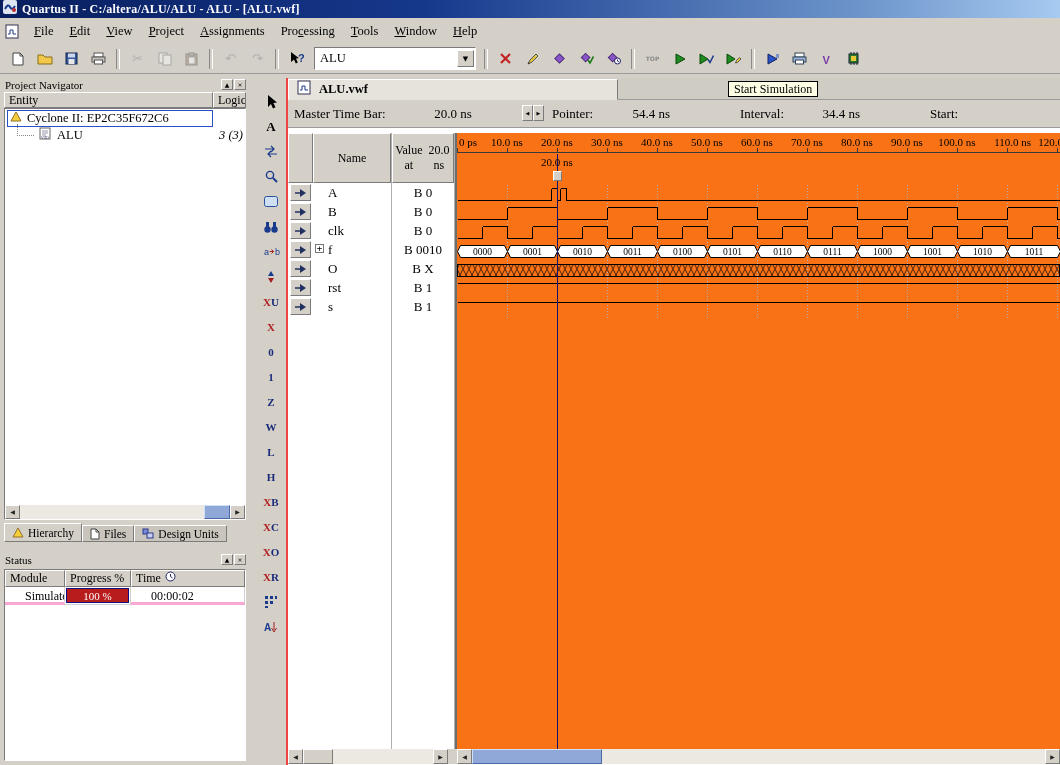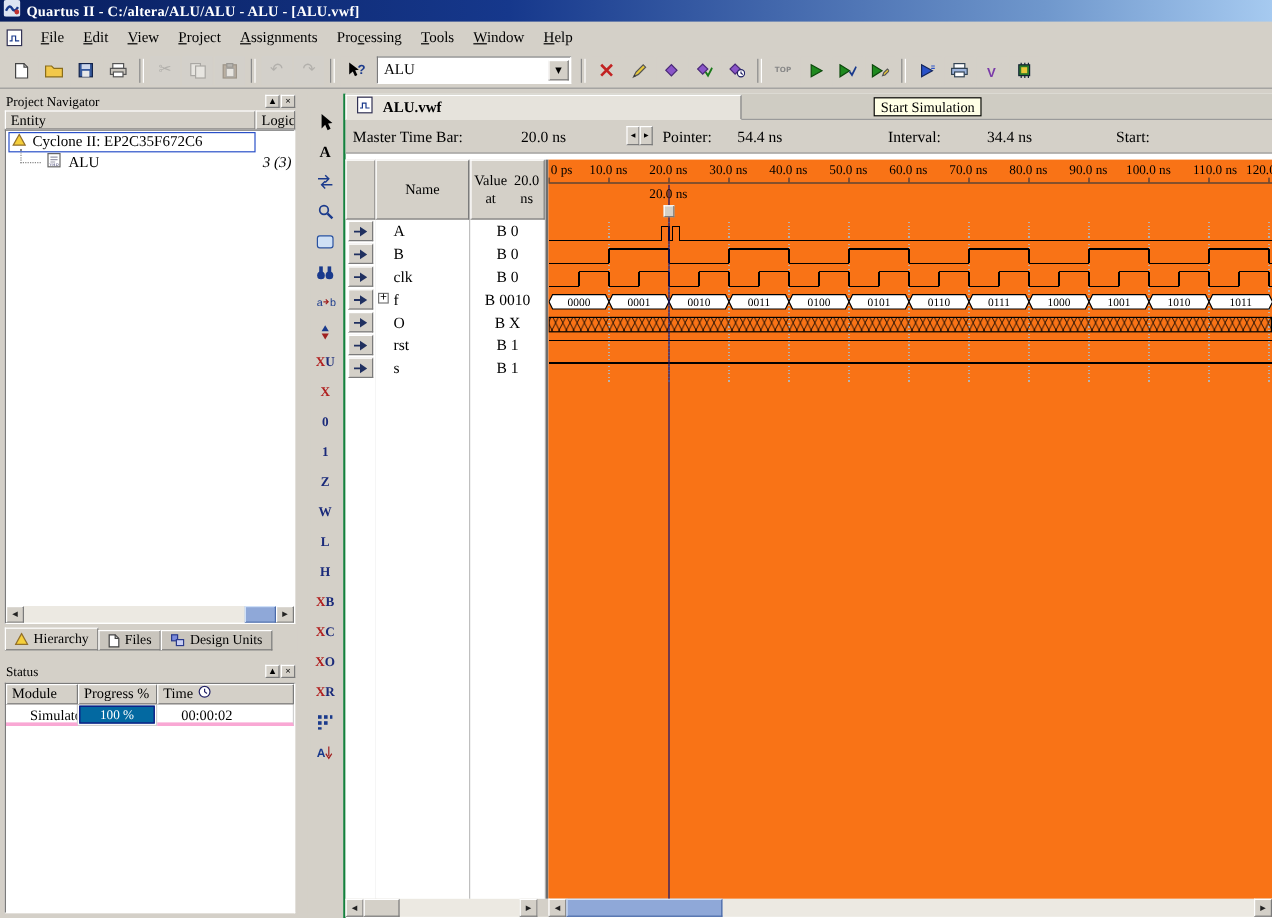--- a/index.html
+++ b/index.html
@@ -45,28 +45,28 @@
   .nav-tab{height:19px;display:flex;align-items:center;gap:4px;padding:0 7px;background:#d4d0c8;border:1px solid;border-color:#fff #7b7b7b #7b7b7b #fff;font-size:11.5px;box-sizing:border-box;}
   .nav-tab.inactive{height:17px;background:#c9c5bd;}
   
   #status-panel{position:absolute;left:2px;top:553px;width:246px;height:210px;background:#d4d0c8;}
   .status-content{position:absolute;left:2px;right:2px;top:16px;bottom:2px;background:#fff;border:1px solid;border-color:#7b7b7b #fff #fff #7b7b7b;overflow:hidden;}
   .st-heads{display:flex;height:17px;}
   .st-head{background:#d4d0c8;border:1px solid;border-color:#fff #7b7b7b #7b7b7b #fff;font-size:12px;padding-left:4px;box-sizing:border-box;display:flex;align-items:center;gap:4px;overflow:hidden;white-space:nowrap;}
   .st-row{display:flex;height:18px;}
   .st-cell{font-size:12px;padding-left:20px;line-height:18px;border-right:1px solid #d0d0d0;border-bottom:3px solid #f9a8d4;box-sizing:border-box;overflow:hidden;white-space:nowrap;}
   .progress-wrap{width:66px;border-right:1px solid #d0d0d0;border-bottom:1px solid #d0d0d0;box-sizing:border-box;padding:1px;}
-  .progress-bar{height:100%;background:#0369a1;color:#fff;text-align:center;font-size:11px;line-height:14px;box-sizing:border-box;border:1px solid #101080;}
+  .progress-bar{height:100%;background:#b91c1c;color:#fff;text-align:center;font-size:11px;line-height:14px;box-sizing:border-box;border:1px solid #101080;}
   
   #vtoolbar{position:absolute;left:256px;top:78px;width:30px;height:687px;background:#d4d0c8;padding-top:12px;display:flex;flex-direction:column;align-items:center;box-sizing:border-box;}
   .vbtn{width:25px;height:23px;margin-bottom:2px;background:#d4d0c8;border:1px solid #d4d0c8;display:flex;align-items:center;justify-content:center;padding:0;flex:0 0 auto;}
   .vletter{font-size:11px;font-weight:bold;color:#1a2a7a;font-family:"Liberation Serif",serif;}
   .vletter .r,.vletter.r{color:#b02020;}
   
-  #wave-window{position:absolute;left:286px;top:78px;width:774px;height:687px;background:#fff;border-left:2px solid #15803d;box-sizing:border-box;}
+  #wave-window{position:absolute;left:286px;top:78px;width:774px;height:687px;background:#fff;border-left:2px solid #ef4444;box-sizing:border-box;}
   #tabstrip{position:absolute;left:0;top:0;width:772px;height:22px;background:#cfccc3;border-bottom:1px solid #9a9a9a;box-sizing:border-box;}
   #tab-active{position:absolute;left:0;top:1px;width:330px;height:21px;background:#e6e3dc;border:1px solid;border-color:#fff #7b7b7b #e6e3dc #fff;display:flex;align-items:center;padding-left:8px;gap:7px;font-weight:bold;font-size:12.5px;box-sizing:border-box;}
   #sim-tooltip{position:absolute;left:440px;top:3px;height:16px;line-height:14px;padding:0 5px;background:#ffffe6;border:1px solid #000;font-size:12px;box-sizing:border-box;white-space:nowrap;}
   #timebar{position:absolute;left:0;top:22px;width:772px;height:28px;background:#d4d0c8;border-bottom:1px solid #9a9a9a;box-sizing:border-box;}
   .tb-label,.tb-val{position:absolute;top:6px;font-size:13px;white-space:nowrap;}
   #tb-spin{position:absolute;left:234px;top:5px;display:flex;}
   .spin-btn{width:11px;height:16px;font-size:5px;padding:0;background:#d4d0c8;border:1px solid;border-color:#fff #7b7b7b #7b7b7b #fff;font-family:"DejaVu Sans",sans-serif;}
   #handle-col{position:absolute;left:0;top:55px;width:25px;bottom:16px;background:#fff;border-right:1px solid #d6d6d6;}
   #name-col{position:absolute;left:25px;top:55px;width:79px;bottom:16px;background:#fff;border-right:1px solid #b0b0b0;box-sizing:border-box;}
   #value-col{position:absolute;left:104px;top:55px;width:63px;bottom:16px;background:#fff;border-right:1px solid #b0b0b0;box-sizing:border-box;}
@@ -475,21 +475,21 @@
     <div id="sim-tooltip">Start Simulation</div>
   </div>
   <div id="timebar">
     <span class="tb-label" style="left:6px;">Master Time Bar:</span>
     <span class="tb-val" style="left:130px;width:70px;text-align:center;">20.0 ns</span>
     <span id="tb-spin">
       <button class="spin-btn">◀</button>
       <button class="spin-btn">▶</button>
     </span>
     <span class="tb-label" style="left:264px;">Pointer:</span>
-    <span class="tb-val" style="left:292px;width:72px;text-align:right;">54.4 ns</span>
+    <span class="tb-val" style="left:310px;width:72px;text-align:right;">54.4 ns</span>
     <span class="tb-label" style="left:452px;">Interval:</span>
     <span class="tb-val" style="left:500px;width:72px;text-align:right;">34.4 ns</span>
     <span class="tb-label" style="left:642px;">Start:</span>
     <span class="tb-val" style="left:692px;width:70px;"></span>
   </div>
 
   <div id="handle-col">
     <div class="colhead"></div>
     <div id="handle-rows">
         <div class="handle-row">

